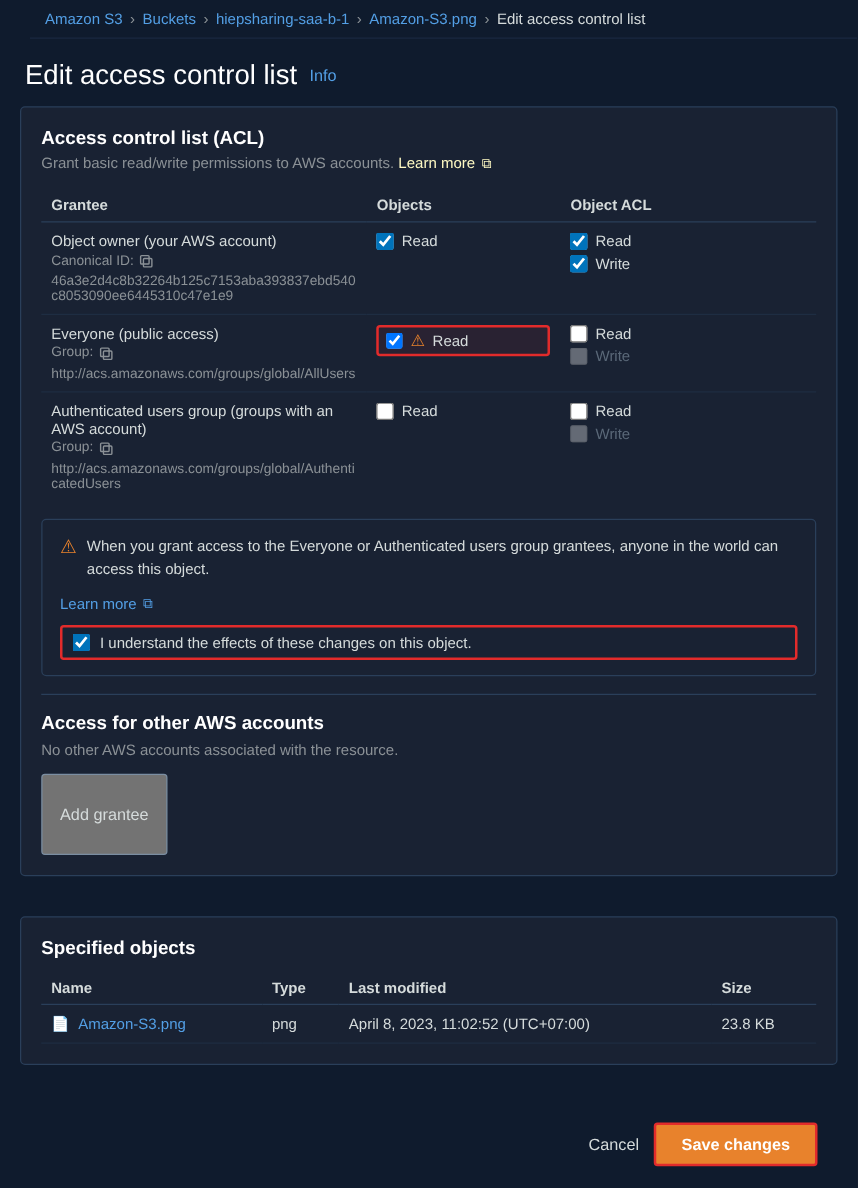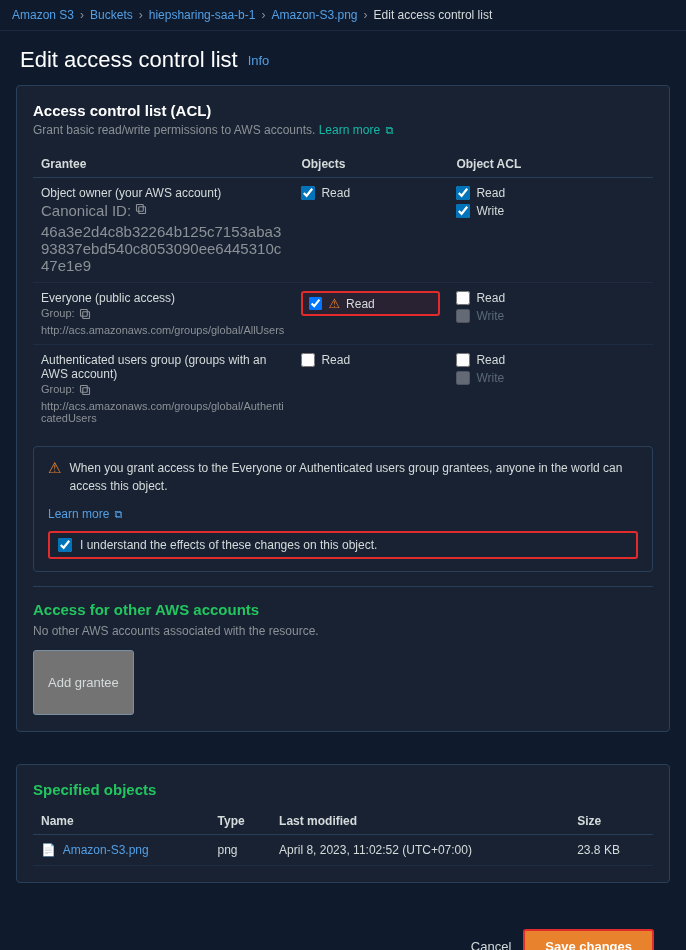--- a/index.html
+++ b/index.html
@@ -15,20 +15,21 @@
     
     .breadcrumb {
       background-color: #0f1b2d;
       padding: 8px 12px;
       display: flex;
       align-items: center;
       gap: 6px;
       font-size: 12px;
       color: #8b9196;
       border-bottom: 1px solid #1a2940;
+      margin-left: 24px;
     }
     .breadcrumb a {
       color: #539fe5;
       text-decoration: none;
     }
     .breadcrumb-sep {
       color: #8b9196;
     }
     .breadcrumb-current {
       color: #d5dbdb;
@@ -73,21 +74,21 @@
       font-weight: 700;
       color: #ffffff;
       margin-bottom: 4px;
     }
     .card-subtitle {
       font-size: 12px;
       color: #8b9196;
       margin-bottom: 14px;
     }
     .card-subtitle a {
-      color: #14b8a6;
+      color: #fef9c3;
       text-decoration: none;
     }
 
     
     .acl-table {
       width: 100%;
       border-collapse: collapse;
     }
     .acl-table th {
       text-align: left;
@@ -105,24 +106,24 @@
       color: #d5dbdb;
     }
     .acl-table tr:last-child td {
       border-bottom: none;
     }
     .grantee-col { width: 42%; }
     .objects-col { width: 25%; }
     .object-acl-col { width: 33%; }
 
     .canonical-id {
-      font-size: 15px;
+      font-size: 11px;
       color: #8b9196;
       display: flex;
-      align-items: flex-start;
+      align-items: center;
       gap: 4px;
       margin-top: 2px;
       flex-wrap: wrap;
       word-break: break-all;
     }
     .copy-icon {
       display: inline-block;
       width: 12px;
       height: 12px;
       flex-shrink: 0;
@@ -229,21 +230,21 @@
       width: 14px;
       height: 14px;
       accent-color: #0073bb;
       cursor: pointer;
     }
 
     
     .section-title {
       font-size: 15px;
       font-weight: 700;
-      color: #22c55e;
+      color: #ffffff;
       margin-bottom: 6px;
     }
     .section-desc {
       font-size: 12px;
       color: #8b9196;
       margin-bottom: 12px;
     }
 
     .btn-secondary {
       background-color: #737373;

